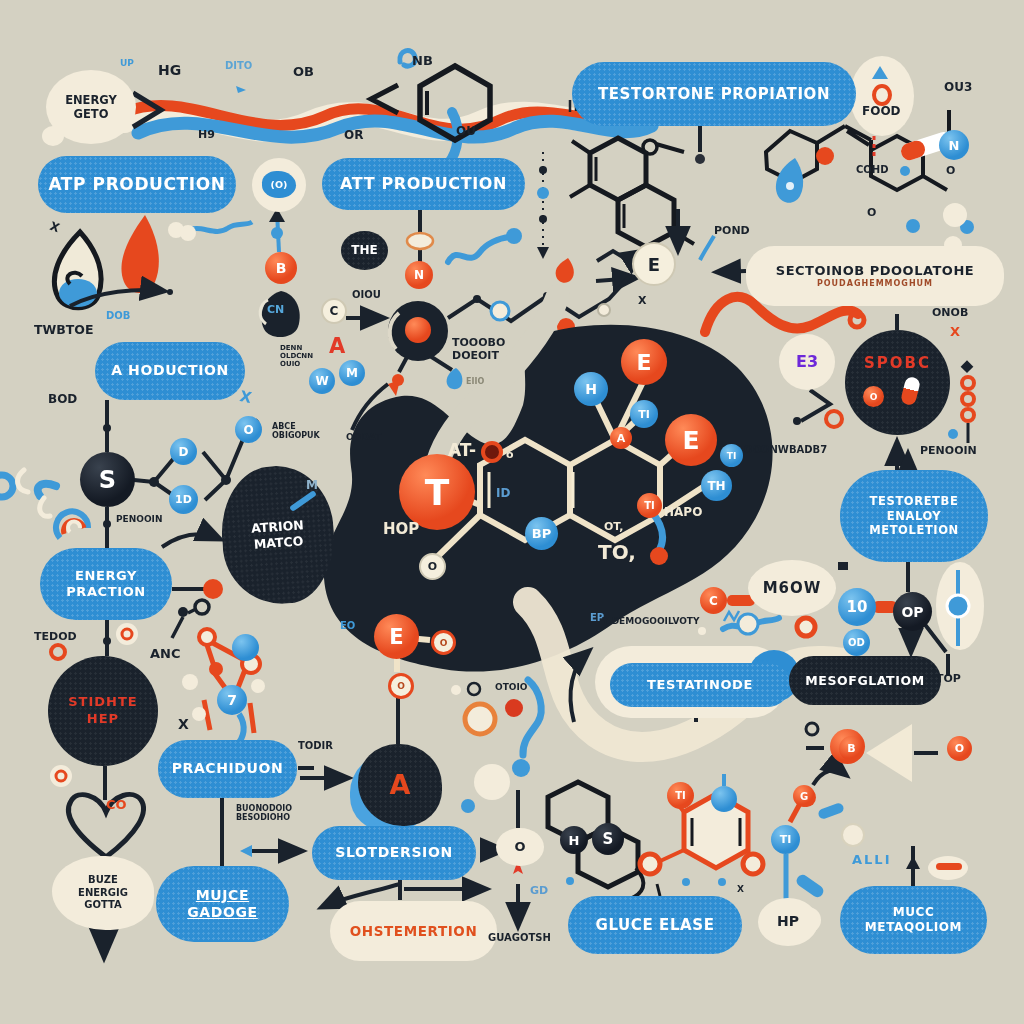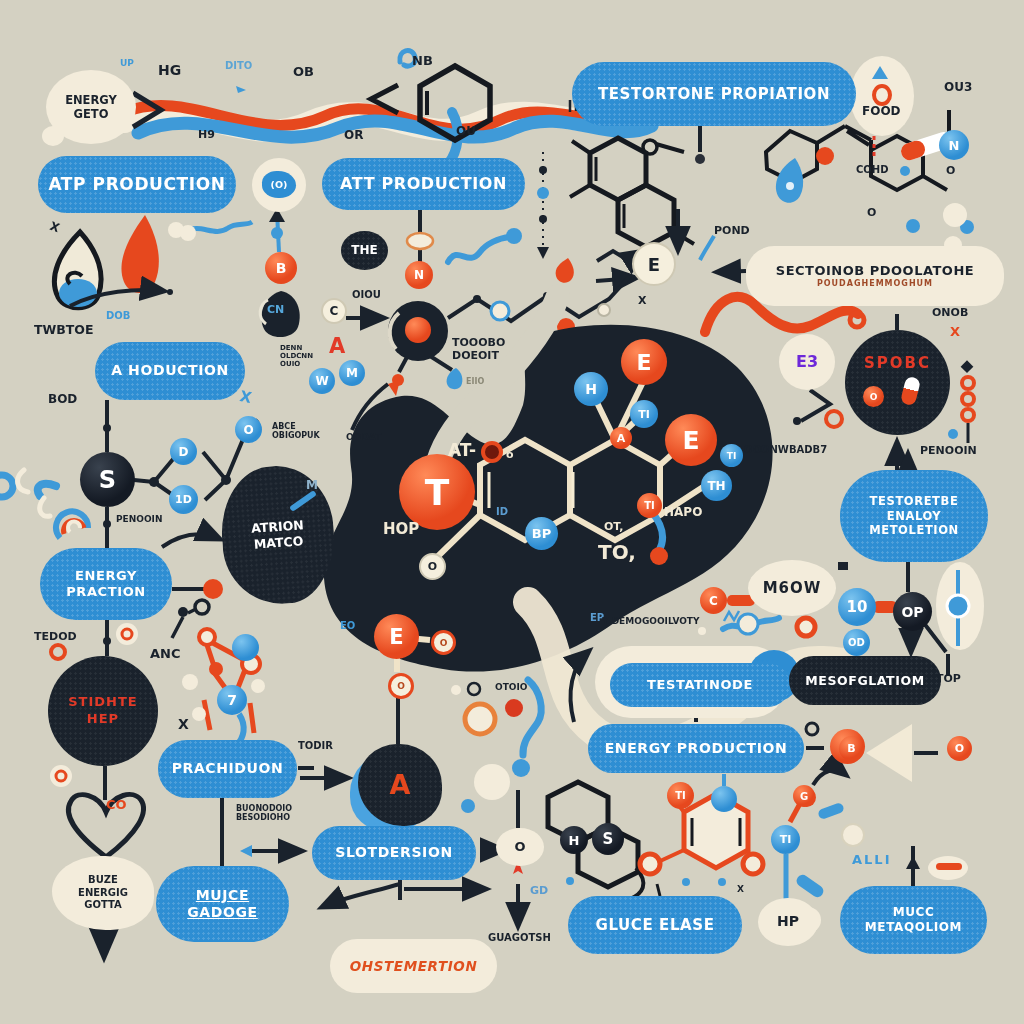--- a/index.html
+++ b/index.html
@@ -342,28 +342,27 @@
     </div>
   <div class="pill" style="left:158px;top:740px;width:139px;height:58px;font-size:14px;">PRACHIDUON</div>
   <div class="pill" style="left:156px;top:866px;width:133px;height:76px;font-size:14px;text-decoration:underline;">
       <span style="width:85px;">MUJCE GADOGE</span>
     </div>
   <div class="pill" style="left:312px;top:826px;width:164px;height:54px;font-size:14px;">SLOTDERSION</div>
   <div class="pill" style="left:568px;top:896px;width:174px;height:58px;font-size:15px;">GLUCE ELASE</div>
   <div class="abs" style="left:748px;top:650px;width:52px;height:52px;border-radius:50%;background:#2e8ed3;z-index:3;"></div>
   <div class="pill" style="left:610px;top:663px;width:180px;height:44px;font-size:13px;">TESTATINODE</div>
   <div class="pill dark" style="left:789px;top:656px;width:152px;height:49px;font-size:12.5px;">MESOFGLATIOM</div>
-  <div class="pill" style="left:588px;top:724px;width:216px;height:49px;font-size:14px;">ENERGY PRODUCTION</div>
   <div class="pill" style="left:840px;top:470px;width:148px;height:92px;font-size:11.5px;">
       <span style="width:100px;">TESTORETBE ENALOY METOLETION</span>
     </div>
   <div class="pill" style="left:840px;top:886px;width:147px;height:68px;font-size:12px;">
       <span style="width:100px;">MUCC METAQOLIOM</span>
     </div>
-  <div class="pill cream" style="left:330px;top:939px;width:167px;height:54px;font-size:13.5px;font-style:italic;">OHSTEMERTION</div>
+  <div class="pill cream" style="left:330px;top:901px;width:167px;height:60px;font-size:13.5px;">OHSTEMERTION</div>
 
   <div class="ball b-or" style="left:265px;top:252px;width:32px;height:32px;font-size:14px;">B</div>
   <div class="ball b-or" style="left:405px;top:261px;width:28px;height:28px;font-size:12px;">N</div>
   <div class="ball b-or" style="left:405px;top:317px;width:26px;height:26px;"></div>
   <div class="ball b-wh" style="left:321px;top:298px;width:22px;height:22px;font-size:12px;">C</div>
   <div class="ball b-bl" style="left:339px;top:360px;width:26px;height:26px;font-size:12px;">M</div>
   <div class="ball b-bl" style="left:309px;top:368px;width:26px;height:26px;font-size:12px;">W</div>
   <div class="ball b-wh" style="left:632px;top:242px;width:40px;height:40px;font-size:18px;">E</div>
   <div class="ball b-or" style="left:399px;top:454px;width:76px;height:76px;font-size:36px;">T</div>
   <div class="ball b-or" style="left:621px;top:339px;width:46px;height:46px;font-size:22px;">E</div>
@@ -434,21 +433,21 @@
   <div class="lab" style="left:150px;top:646px;font-size:13px;">ANC</div>
   <div class="lab" style="left:178px;top:716px;font-size:14px;">X</div>
   <div class="lab orange" style="left:106px;top:797px;font-size:13px;z-index:5;">CO</div>
 
   <div class="lab cream-t" style="left:448px;top:440px;font-size:17px;z-index:5;">AT-</div>
   <div class="lab cream-t" style="left:506px;top:448px;font-size:11px;z-index:5;">o</div>
   <div class="lab cream-t" style="left:383px;top:520px;font-size:15px;z-index:5;">HOP</div>
   <div class="lab cream-t" style="left:664px;top:505px;font-size:12px;z-index:5;">HAPO</div>
   <div class="lab cream-t" style="left:604px;top:520px;font-size:11px;z-index:5;">OT,</div>
   <div class="lab cream-t" style="left:598px;top:540px;font-size:20px;z-index:5;">TO,</div>
-  <div class="lab steel" style="left:496px;top:486px;font-size:10px;z-index:5;margin-top:20px;">ID</div>
+  <div class="lab steel" style="left:496px;top:486px;font-size:12px;z-index:5;">ID</div>
   <div class="lab steel" style="left:590px;top:612px;font-size:10px;z-index:5;">EP</div>
   <div class="lab blue" style="left:340px;top:620px;font-size:10px;z-index:5;text-align:right;">EO</div>
   <div class="lab" style="left:483px;top:682px;font-size:9px;padding-left:12px;">OTOIO</div>
   <div class="lab" style="left:298px;top:740px;font-size:10px;">TODIR</div>
   <div class="lab" style="left:236px;top:804px;font-size:8px;width:64px;">BUONODOIO BESODIOHO</div>
   <div class="lab steel" style="left:530px;top:884px;font-size:11px;">GD</div>
   <div class="lab" style="left:488px;top:932px;font-size:10px;">GUAGOTSH</div>
   <div class="lab" style="left:737px;top:884px;font-size:9px;">X</div>
 
   <div class="lab" style="left:602px;top:616px;font-size:9px;">Y DEMOGOOILVOTY</div>

